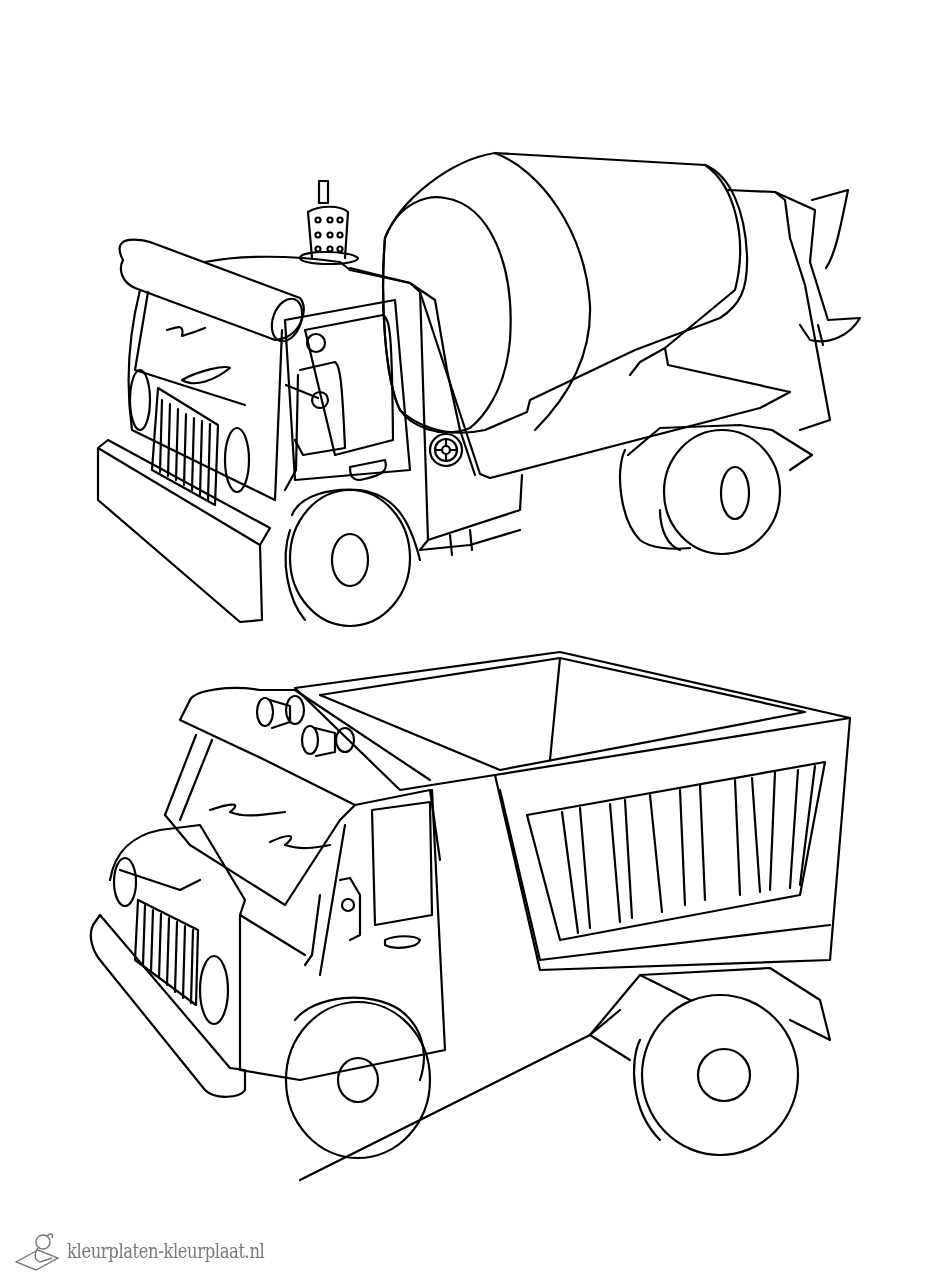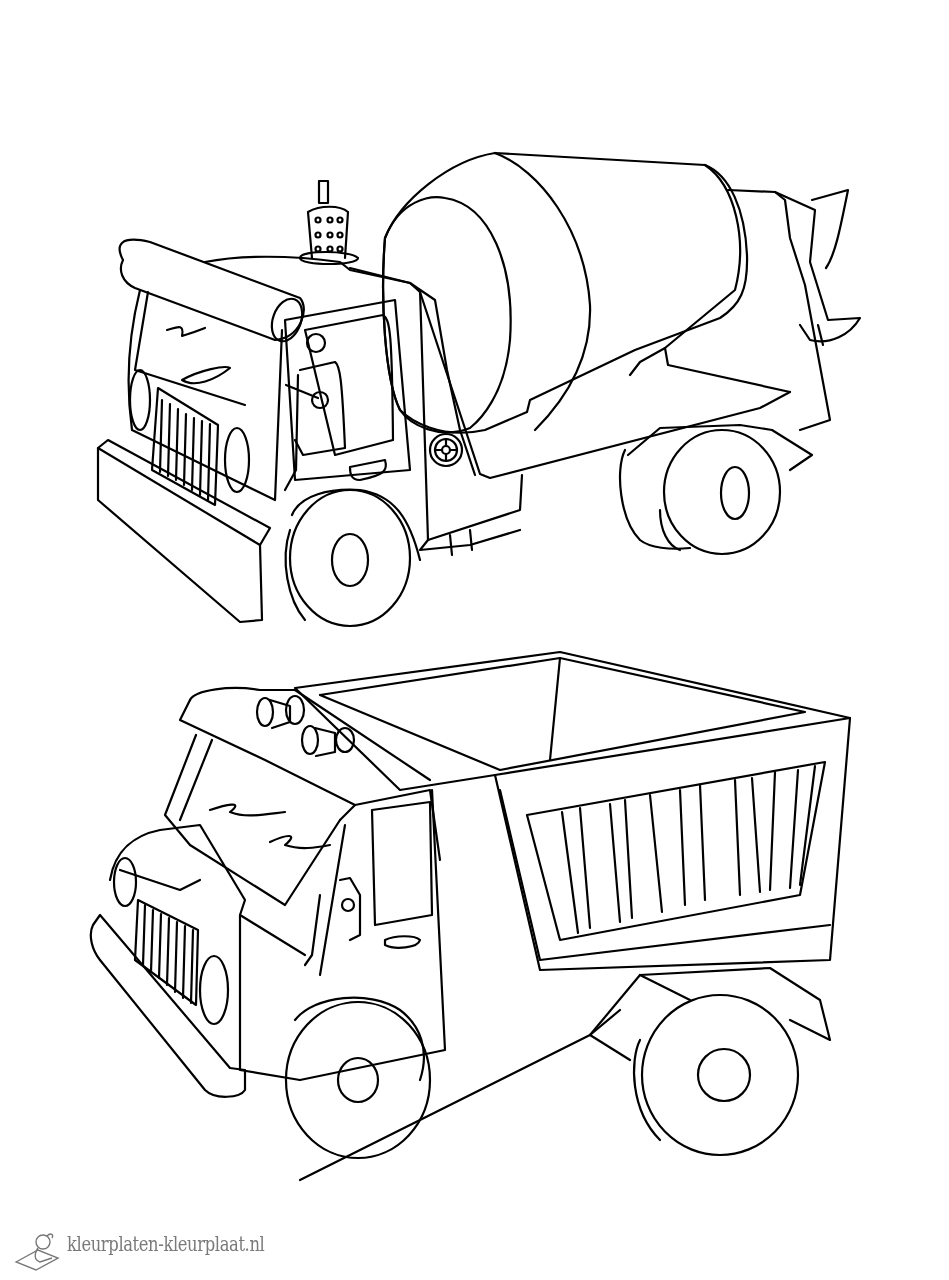--- a/index.html
+++ b/index.html
@@ -2,21 +2,21 @@
 <html><head>
   <meta charset="utf-8">
   <style>
     html, body { margin: 0; padding: 0; background: #ffffff; }
     body { width: 949px; height: 1280px; position: relative; overflow: hidden; }
     .page { position: absolute; left: 0; top: 0; width: 949px; height: 1280px; background: #fff; }
     svg.art { position: absolute; left: 0; top: 0; }
     svg.art path, svg.art line, svg.art ellipse, svg.art circle, svg.art rect, svg.art polygon, svg.art polyline {
       fill: none; stroke: #000; stroke-width: 2.2; stroke-linejoin: round; stroke-linecap: round;
     }
-    .watermark { position: absolute; left: 8px; top: 1232px; height: 40px; display: flex; align-items: flex-start; gap: 4px; }
+    .watermark { position: absolute; left: 8px; top: 1232px; height: 40px; display: flex; align-items: center; gap: 4px; }
     .watermark svg path, .watermark svg circle, .watermark svg ellipse { fill: none; stroke: #777; stroke-width: 1.4; }
     .wm-text { font-family: "DejaVu Serif", serif; font-size: 21px; color: #7a7a7a; letter-spacing: -0.5px; transform: scaleX(0.78); transform-origin: left bottom; white-space: nowrap; margin-bottom: 2px; }
   </style>
 </head>
 <body>
 
 <div class="page">
 
   <svg class="art" width="949" height="1280" viewBox="0 0 949 1280">
     <g>

